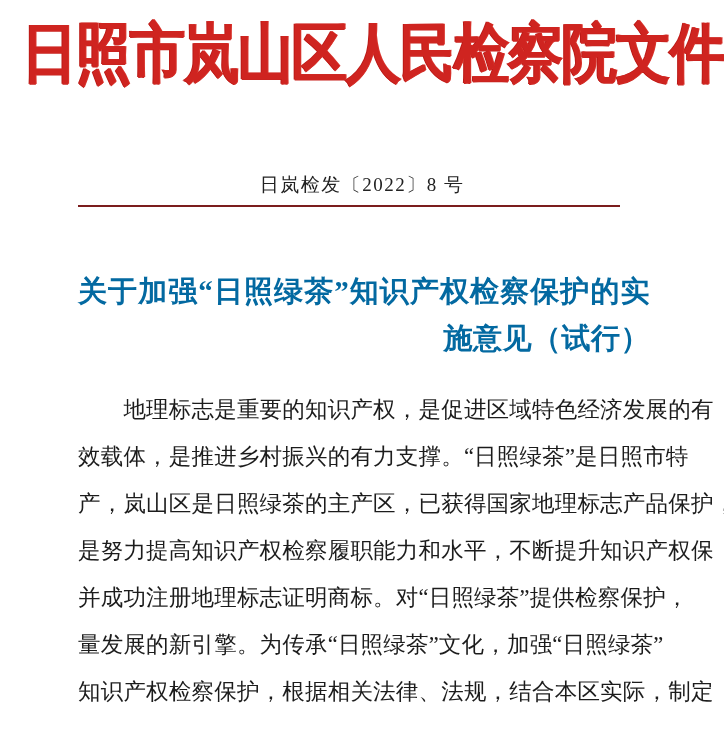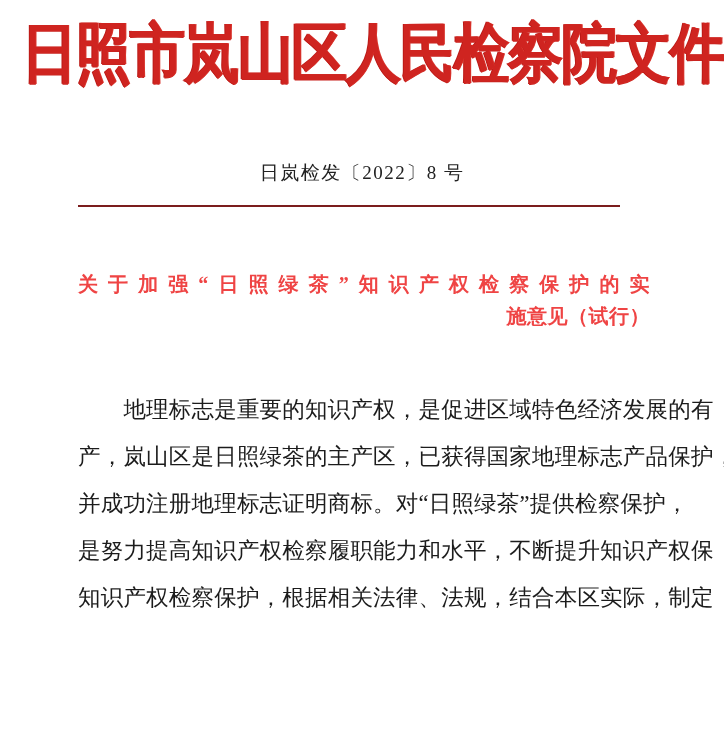--- a/index.html
+++ b/index.html
@@ -45,21 +45,21 @@
        0 1px 0 #c92420;
     transform: scaleY(1.17) scaleX(1.0);
     transform-origin: center top;
   }
 
   
   .doc-number {
     position: absolute;
     left: 0;
     right: 0;
-    top: 160px;
+    top: 172px;
     text-align: center;
     font-size: 19px;
     line-height: 1.4;
     color: #222222;
     letter-spacing: 1.5px;
     font-family: "Liberation Serif", "DejaVu Serif", serif;
   }
 
   
   .red-rule {
@@ -74,23 +74,23 @@
 
   
   .doc-title {
     position: absolute;
     left: 78px;
     width: 572px;
     top: 268px;
     text-align: center;
     font-family: "Liberation Serif", "DejaVu Serif", serif;
     font-weight: 700;
-    font-size: 20px;
+    font-size: 29px;
     line-height: 1.62;
-    color: #ef4444;
+    color: #0369a1;
     letter-spacing: 0.5px;
   }
   .doc-title .tl-line {
     display: block;
   }
   .doc-title .tl-line-1 {
     text-align: justify;
     text-align-last: justify;
   }
   .doc-title .tl-line-2 {
@@ -132,20 +132,22 @@
 
   <div class="red-rule"></div>
 
   <div class="doc-title">
     <span class="tl-line tl-line-1">关于加强“日照绿茶”知识产权检察保护的实</span>
     <span class="tl-line tl-line-2">施意见（试行）</span>
   </div>
 
   <div class="doc-body">
     <span class="body-line first">　　地理标志是重要的知识产权，是促进区域特色经济发展的有</span>
+    <span class="body-line">效载体，是推进乡村振兴的有力支撑。“日照绿茶”是日照市特</span>
     <span class="body-line">产，岚山区是日照绿茶的主产区，已获得国家地理标志产品保护，</span>
+    <span class="body-line">是努力提高知识产权检察履职能力和水平，不断提升知识产权保</span>
     <span class="body-line">并成功注册地理标志证明商标。对“日照绿茶”提供检察保护，</span>
-    <span class="body-line">是努力提高知识产权检察履职能力和水平，不断提升知识产权保</span>
+    <span class="body-line">量发展的新引擎。为传承“日照绿茶”文化，加强“日照绿茶”</span>
     <span class="body-line">知识产权检察保护，根据相关法律、法规，结合本区实际，制定</span>
 
   </div>
 
 </div>
 
 </body></html>

